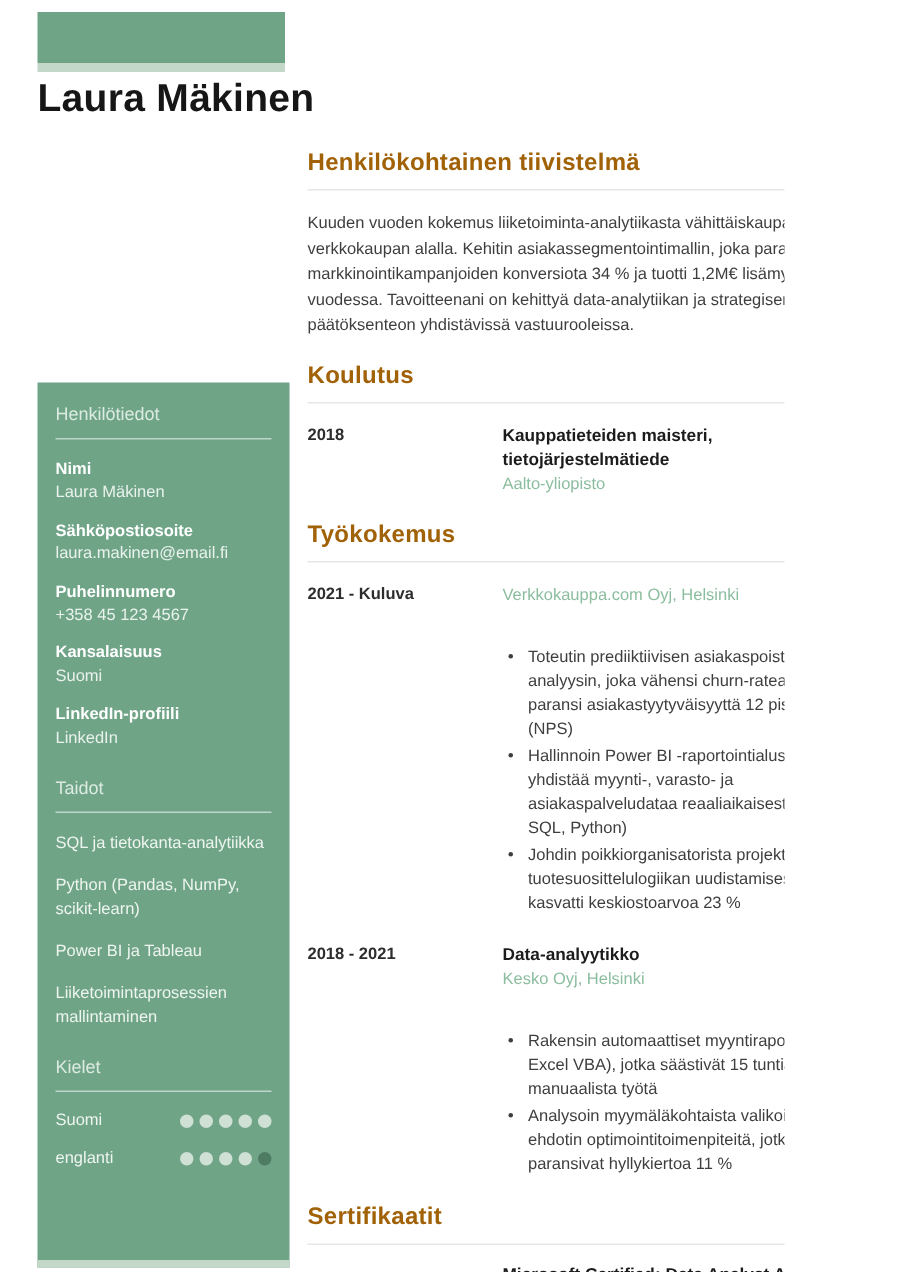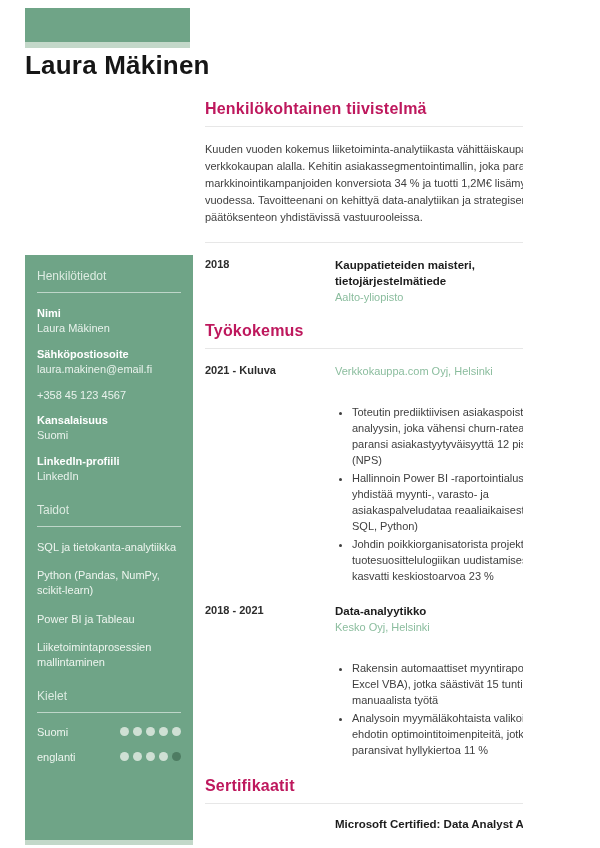--- a/index.html
+++ b/index.html
@@ -99,21 +99,21 @@
   
   .main {
     position: absolute;
     left: 205px; top: 100px;
     width: 372px;
   }
   .section { margin-bottom: 16px; }
   .section-title {
     font-size: 16px;
     font-weight: bold;
-    color: #be185d;
+    color: #a16207;
     margin-bottom: 8px;
     letter-spacing: 0.2px;
   }
   .rule {
     border: none;
     border-top: 1px solid #e7e7e7;
     margin-bottom: 14px;
   }
   .summary-text {
     font-size: 11px;
@@ -181,20 +181,21 @@
 
       <div class="field">
         <div class="field-label">Nimi</div>
         <div class="field-value">Laura Mäkinen</div>
       </div>
       <div class="field">
         <div class="field-label">Sähköpostiosoite</div>
         <div class="field-value">laura.makinen@email.fi</div>
       </div>
       <div class="field">
+        <div class="field-label">Puhelinnumero</div>
         <div class="field-value">+358 45 123 4567</div>
       </div>
       <div class="field">
         <div class="field-label">Kansalaisuus</div>
         <div class="field-value">Suomi</div>
       </div>
       <div class="field">
         <div class="field-label">LinkedIn-profiili</div>
         <div class="field-value">LinkedIn</div>
       </div>
@@ -238,20 +239,21 @@
 
   <main class="main">
 
     <section class="section">
       <h2 class="section-title">Henkilökohtainen tiivistelmä</h2>
       <hr class="rule">
       <p class="summary-text">Kuuden vuoden kokemus liiketoiminta-analytiikasta vähittäiskaupan ja verkkokaupan alalla. Kehitin asiakassegmentointimallin, joka paransi markkinointikampanjoiden konversiota 34 % ja tuotti 1,2M€ lisämyyntiä vuodessa. Tavoitteenani on kehittyä data-analytiikan ja strategisen päätöksenteon yhdistävissä vastuurooleissa.</p>
     </section>
 
     <section class="section">
+      <h2 class="section-title">Koulutus</h2>
       <hr class="rule">
       <div class="entry-row">
         <div class="entry-date">2018</div>
         <div class="entry-body">
           <div class="entry-role">Kauppatieteiden maisteri, tietojärjestelmätiede</div>
           <div class="entry-company">Aalto-yliopisto</div>
         </div>
       </div>
     </section>
 

